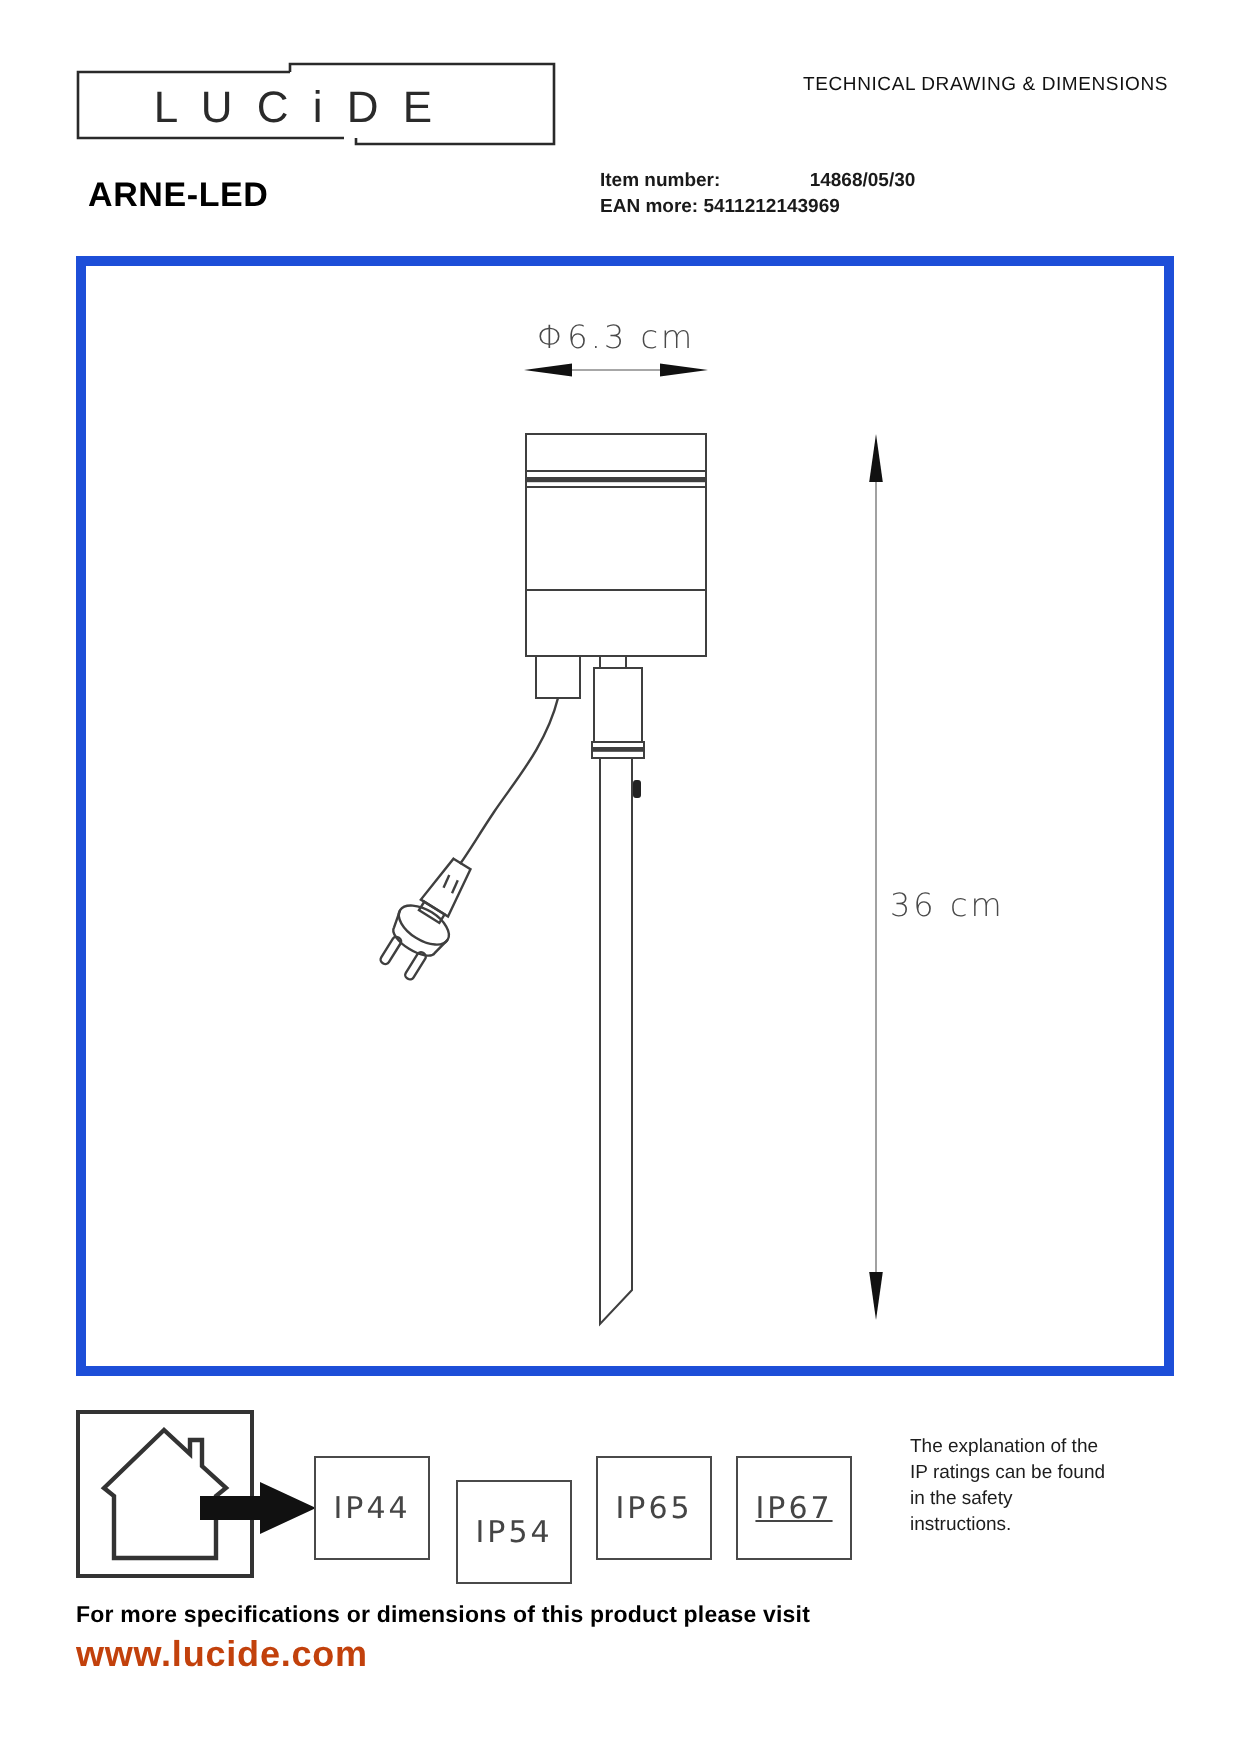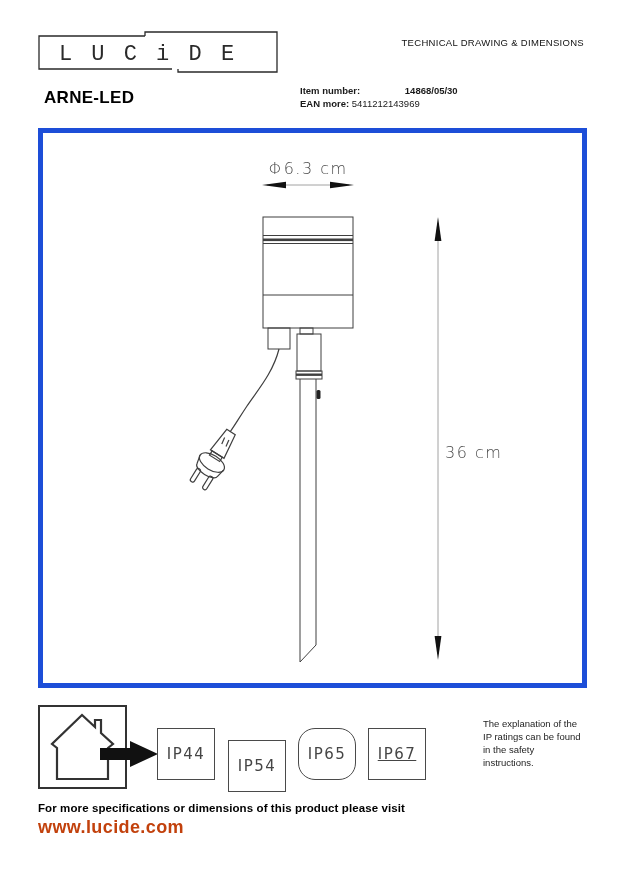--- a/index.html
+++ b/index.html
@@ -4,45 +4,45 @@
 <style>
   * { margin:0; padding:0; box-sizing:border-box; }
   html,body { width:620px; height:877px; background:#ffffff; }
   body { position:relative; font-family:"Liberation Sans", sans-serif; color:#1a1a1a; overflow:hidden; }
 
   
   .logo-wrap { position:absolute; left:38px; top:30px; width:240px; height:46px; }
   .logo-svg { position:absolute; left:0; top:0; }
   .logo-text { position:absolute; left:0; top:3px; width:220px; height:42px;
                display:flex; align-items:center; justify-content:center;
-               font-family:Liberation Mono, monospace; font-weight:300;
+               font-family:Liberation Sans, sans-serif; font-weight:300;
                font-size:22px; letter-spacing:3px; color:#2a2a2a; white-space:nowrap; }
   .doc-title { position:absolute; right:36px; top:37px; font-size:9.5px;
                letter-spacing:0.3px; color:#111; }
   .product-name { position:absolute; left:44px; top:88px; font-size:17px;
                   font-weight:700; letter-spacing:0.3px; color:#000; }
   .item-block { position:absolute; left:300px; top:84px; font-size:9.5px; line-height:13px; }
   .item-block .lbl { font-weight:700; }
   .item-block .val-bold { font-weight:700;margin-left:42px; }
-  .item-block .val { font-weight:400;margin-top:24px; }
+  .item-block .val { font-weight:700;margin-top:24px; }
 
   
   .frame { position:absolute; left:38px; top:128px; width:549px; height:560px;
            border:5px solid #1d4ed8; }
 
   
   .house-box { position:absolute; left:38px; top:705px; width:89px; height:84px;
                border:2px solid #333; }
   .arrow-svg { position:absolute; left:99px; top:739px; }
   .ip-box { position:absolute; top:728px; width:58px; height:52px;
             border:1.5px solid #4a4a4a; display:flex; align-items:center; justify-content:center;
             font-family:"DejaVu Sans", sans-serif; font-size:15px; letter-spacing:1.5px;
             color:#454545; }
-  .ip-0 { left:157px; } .ip-1 { left:228px;margin-top:12px; } .ip-2 { left:298px;border-radius:17px; } .ip-3 { left:368px;text-decoration:underline; }
-  .ip-note { position:absolute; left:455px; top:717px; font-size:9.5px; line-height:13px; color:#1d1d1d;margin-left:28px; }
+  .ip-0 { left:157px; } .ip-1 { left:228px;margin-top:12px; } .ip-2 { left:298px; } .ip-3 { left:368px;text-decoration:underline; }
+  .ip-note { position:absolute; left:455px; top:717px; font-size:9.5px; line-height:13px; color:#1d1d1d; }
 
   
   .footer-line { position:absolute; left:38px; top:802px; font-size:11.5px; font-weight:700;
                  letter-spacing:0.1px; color:#000; }
   .footer-site { position:absolute; left:38px; top:817px; font-size:18px; font-weight:700;
                  letter-spacing:0.4px; color:#c2410c; }
 
   .dim-label { font-family:"DejaVu Sans", sans-serif; font-weight:300;
                letter-spacing:1.5px; fill:#4a4a4a; font-size:16px; }
 </style>

